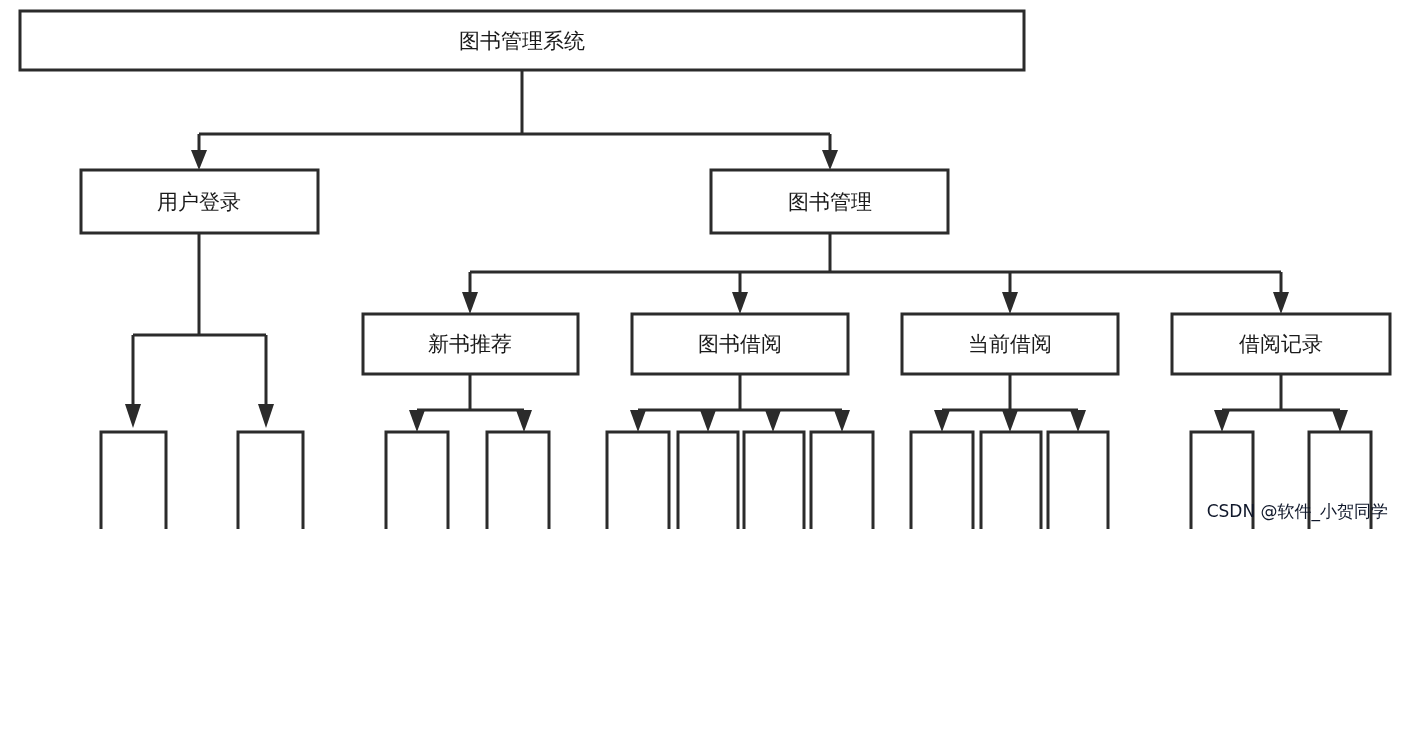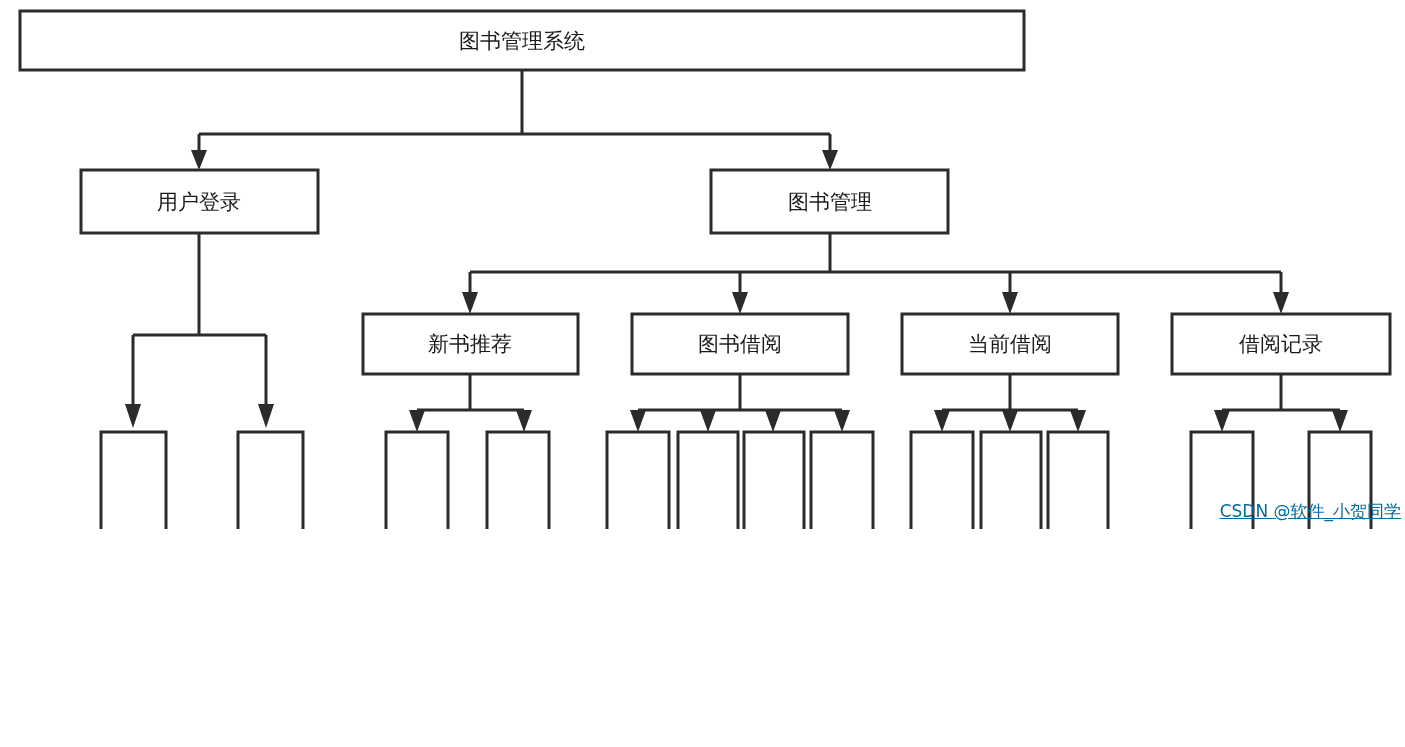--- a/index.html
+++ b/index.html
@@ -8,22 +8,22 @@
   svg#diagram{position:absolute;left:0;top:0;width:1405px;height:747px;}
   .box{fill:#ffffff;stroke:#2b2b2b;stroke-width:3;}
   .conn{stroke:#2b2b2b;stroke-width:3;fill:none;}
   .arrow-head{fill:#2b2b2b;stroke:none;}
   .lbl{font-family:"DejaVu Sans","Liberation Sans",sans-serif;fill:#1a1a1a;font-size:21px;}
   .lbl-h{text-anchor:middle;dominant-baseline:middle;}
   .vlabel{position:absolute;writing-mode:vertical-rl;text-orientation:upright;
           font-family:"DejaVu Sans","Liberation Sans",sans-serif;font-size:21px;color:#1a1a1a;
           letter-spacing:2px;display:flex;align-items:center;justify-content:center;
           text-align:center;line-height:1;white-space:nowrap;pointer-events:none;}
-  .watermark{position:absolute;right:4px;bottom:6px;font-size:17px;color:#0369a1;
-             font-family:"DejaVu Sans","Liberation Sans",sans-serif;white-space:nowrap;text-decoration:underline;}
+  .watermark{position:absolute;right:17px;bottom:6px;font-size:17px;color:#0f172a;
+             font-family:"DejaVu Sans","Liberation Sans",sans-serif;white-space:nowrap;}
 </style>
 </head>
 <body>
 
 <div id="stage">
 
   <svg id="diagram" viewBox="0 0 1405 747">
 
     <g>
 

